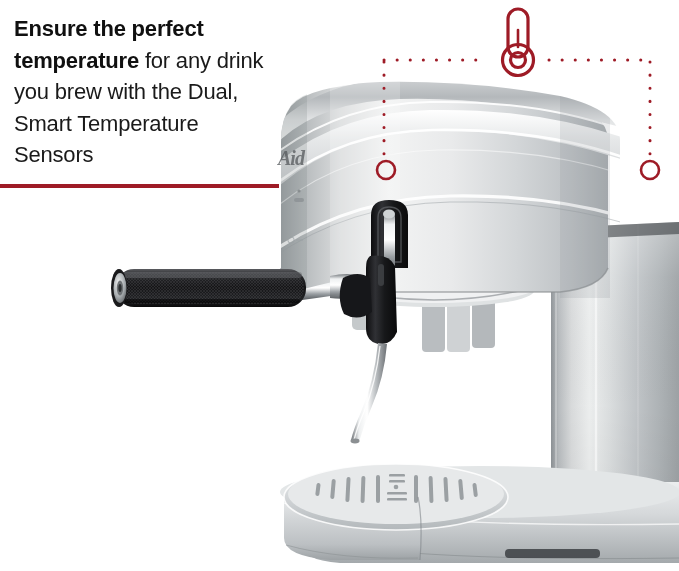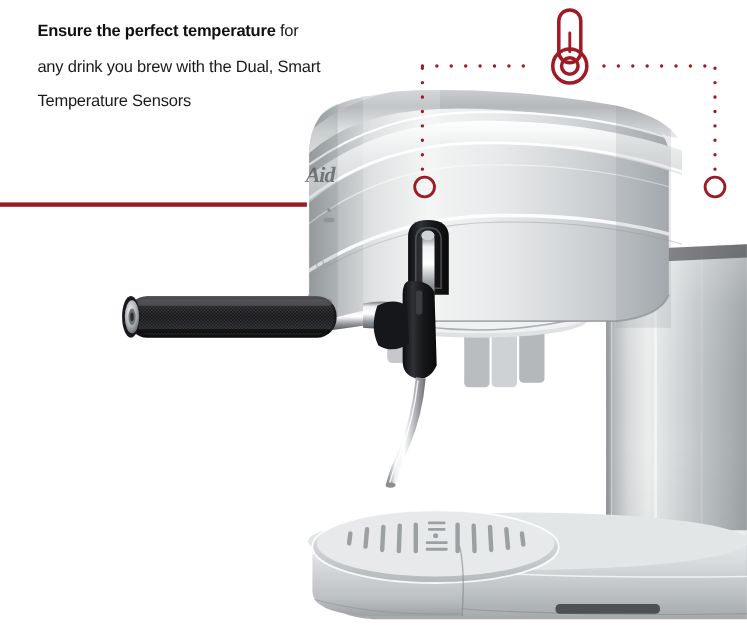--- a/index.html
+++ b/index.html
@@ -12,24 +12,24 @@
     width: 679px;
     height: 571px;
     background: #ffffff;
     overflow: hidden;
     font-family: "Liberation Sans", sans-serif;
   }
 
   
   #headline {
     position: absolute;
-    left: 34px;
+    left: 14px;
     top: 13px;
     width: 262px;
-    font-size: 15px;
+    font-size: 22px;
     line-height: 31.5px;
     color: #1a1a1a;
     letter-spacing: -0.2px;
     font-weight: 400;
   }
   #headline .bold {
     font-weight: 700;
     color: #101010;
   }
 

